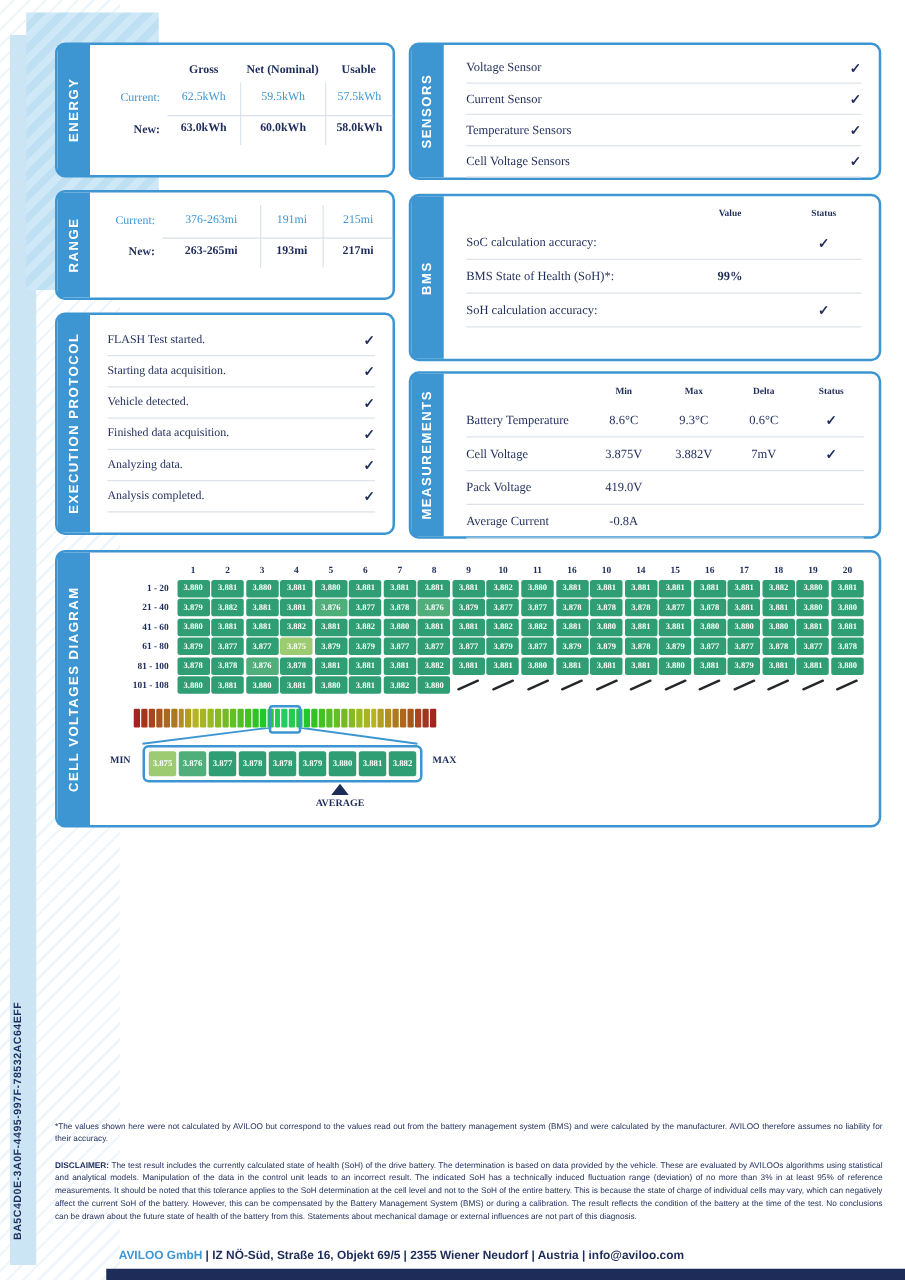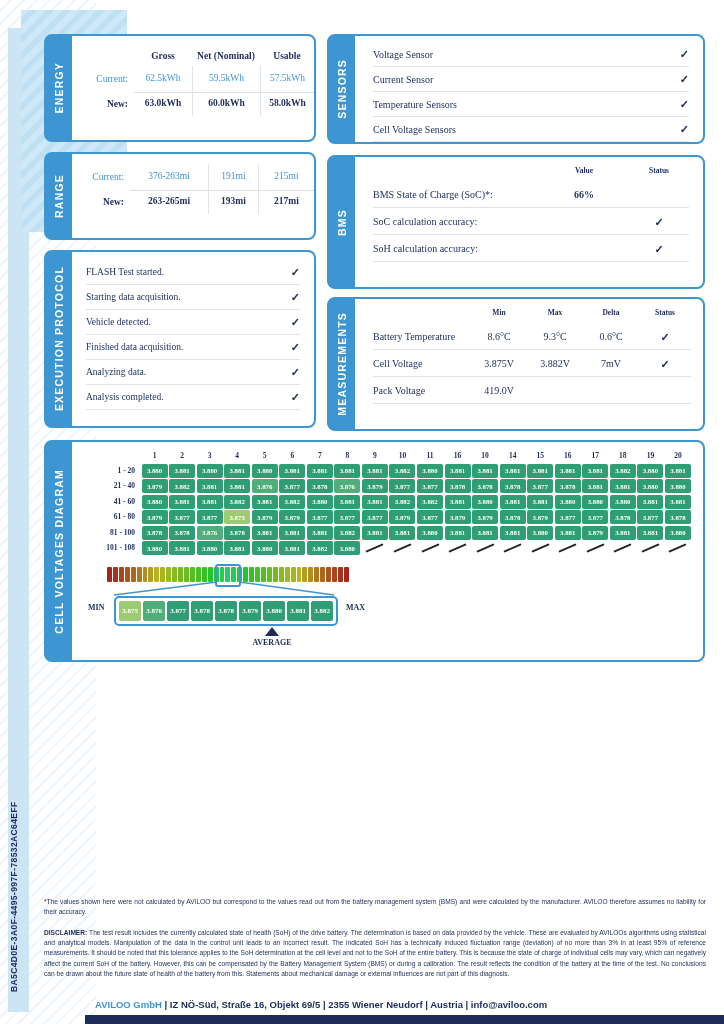--- a/index.html
+++ b/index.html
@@ -229,28 +229,28 @@
     <div class="band">
       <span>BMS</span>
     </div>
     <div class="content bms" id="bms-rows">
         <div class="bms-head">
           <span class="lbl"></span>
           <span class="bms-col col-val">Value</span>
           <span class="bms-col col-st">Status</span>
         </div>
         <div class="bms-row">
-          <span class="lbl">BMS State of Charge (SoC)*:</span>
-          <span class="val">66%</span>
-          <span class="st"></span>
-        </div>
-        <div class="bms-row">
           <span class="lbl">SoC calculation accuracy:</span>
           <span class="val"></span>
           <span class="st"><span class="check">✓</span></span>
+        </div>
+        <div class="bms-row">
+          <span class="lbl">BMS State of Health (SoH)*:</span>
+          <span class="val">99%</span>
+          <span class="st"></span>
         </div>
         <div class="bms-row">
           <span class="lbl">SoH calculation accuracy:</span>
           <span class="val"></span>
           <span class="st"><span class="check">✓</span></span>
         </div>
       </div>
   </section>
 
   <section class="box" id="measurements-box">
@@ -275,20 +275,27 @@
         <div class="meas-row">
           <span class="lbl">Cell Voltage</span>
           <span class="v">3.875V</span>
           <span class="v">3.882V</span>
           <span class="v">7mV</span>
           <span class="st"><span class="check">✓</span></span>
         </div>
         <div class="meas-row">
           <span class="lbl">Pack Voltage</span>
           <span class="v">419.0V</span>
+          <span class="v"></span>
+          <span class="v"></span>
+          <span class="st"></span>
+        </div>
+        <div class="meas-row">
+          <span class="lbl">Average Current</span>
+          <span class="v">-0.8A</span>
           <span class="v"></span>
           <span class="v"></span>
           <span class="st"></span>
         </div>
       </div>
   </section>
 
   <section class="box" id="cells-box">
     <div class="band">
       <span>CELL VOLTAGES DIAGRAM</span>

